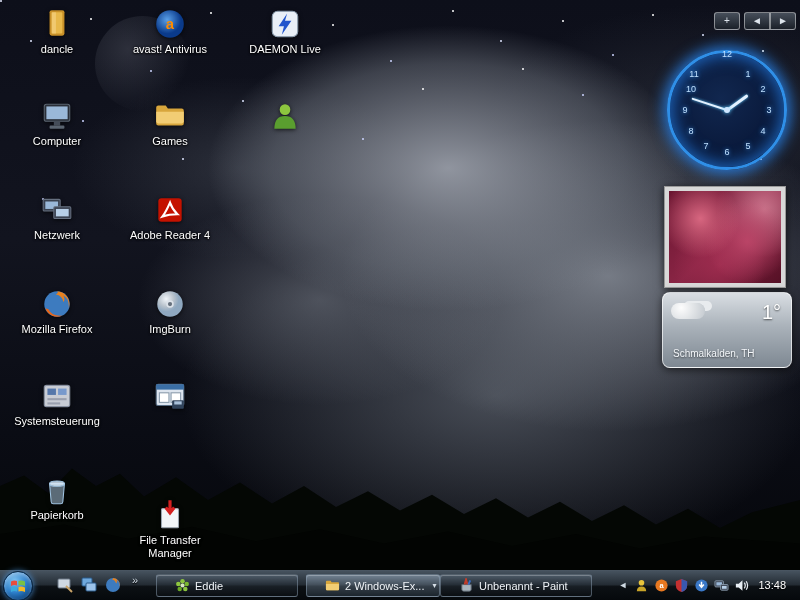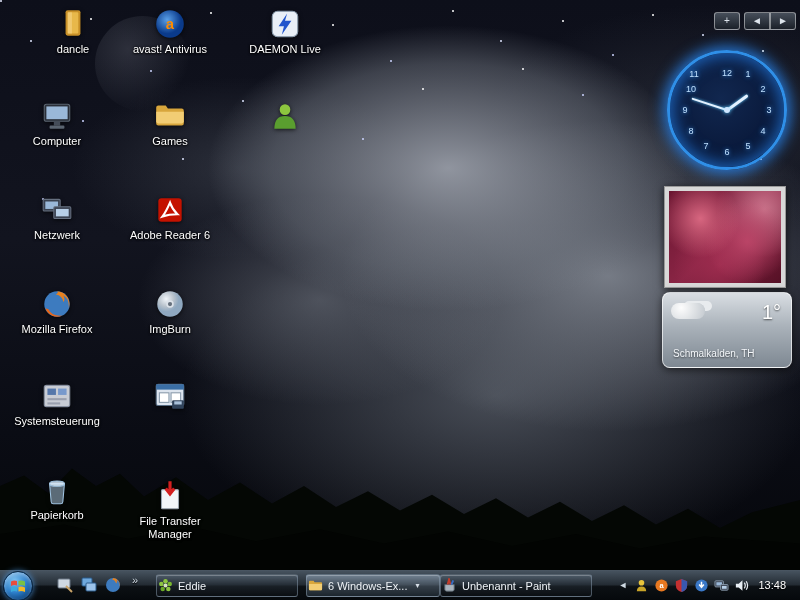--- a/index.html
+++ b/index.html
@@ -92,42 +92,42 @@
     background:radial-gradient(circle at 38% 32%, #7ec3f2 0%, #2d7fca 45%, #0b3f77 80%, #062a52 100%);
     border:1px solid #0a2a4a;box-shadow:0 0 6px rgba(80,160,240,0.8), inset 0 2px 4px rgba(255,255,255,0.5);}
   .orb svg{position:absolute;left:6px;top:6px;width:16px;height:16px;}
   .ql{position:absolute;top:576px;width:18px;height:18px;}
   .ql svg{width:18px;height:18px;display:block;}
   .chev{position:absolute;top:574px;font-size:11px;color:#cfd9e2;text-shadow:0 1px 1px #000;}
   .task-btn{position:absolute;top:574px;height:23px;box-sizing:border-box;border-radius:3px;
     border:1px solid rgba(150,170,190,0.45);
     background:linear-gradient(rgba(95,110,125,0.55),rgba(35,44,52,0.6) 50%,rgba(12,16,20,0.7));
     box-shadow:inset 0 1px rgba(255,255,255,0.25);
-    color:#eef2f6;font-size:11px;display:flex;align-items:center;gap:5px;padding:0 1px;
+    color:#eef2f6;font-size:11px;display:flex;align-items:center;gap:5px;padding:0 18px;
     white-space:nowrap;overflow:hidden;}
   .task-btn.active{background:linear-gradient(rgba(160,180,200,0.55),rgba(90,105,120,0.55) 50%,rgba(40,52,62,0.65));}
   .task-btn svg{width:15px;height:15px;flex:0 0 auto;}
   .drop{font-size:8px;margin-left:3px;color:#d6dee6;}
   .tray{position:absolute;top:570px;right:0;height:30px;display:flex;align-items:center;
     gap:5px;padding:0 14px 0 6px;}
   .tray svg{width:15px;height:15px;display:block;}
   .tray-chev{font-size:9px;color:#cfd9e2;margin-right:2px;}
   .tray-clock{font-size:11px;color:#fff;text-shadow:0 1px 1px #000;margin-left:4px;}
 </style>
 </head>
 <body>
 
 <div class="desktop">
   <div class="moon"></div>
   <div class="stars"></div>
   <div class="trees"></div>
   <div class="trees2"></div>
 </div>
 
-<div class="dicon" style="left:25px;top:7px">
+<div class="dicon" style="left:9px;top:7px">
   <div class="ig">
       <svg viewBox="0 0 32 32">
     <rect x="9" y="3" width="14" height="24" rx="2" fill="#c89028"></rect>
     <rect x="11" y="5" width="10" height="20" rx="1" fill="#e8b84a"></rect>
     <rect x="11" y="5" width="4" height="20" fill="#f5d080" opacity="0.7"></rect>
       </svg>
     </div>
   <div class="ilabel">dancle</div>
 </div>
 
@@ -200,21 +200,21 @@
   <div class="ilabel">Netzwerk</div>
 </div>
 
 <div class="dicon" style="left:122px;top:193px">
   <div class="ig">
       <svg viewBox="0 0 32 32">
     <rect x="5" y="5" width="22" height="22" rx="3" fill="#c41200"></rect>
     <path d="M16 9 q-4 9 -7 13 q6-2 14-2 q-5-5 -7-11 Z" fill="none" stroke="#fff" stroke-width="2"></path>
       </svg>
     </div>
-  <div class="ilabel">Adobe Reader 6</div>
+  <div class="ilabel">Adobe Reader 4</div>
 </div>
 
 <div class="dicon" style="left:9px;top:287px">
   <div class="ig">
       <svg viewBox="0 0 32 32">
     <circle cx="16" cy="16" r="12" fill="#3d7bbf"></circle>
     <path d="M16 4 a12 12 0 0 1 11 16 q1-9 -5-12 q2 4 0 6 q-1-6 -7-7 q3-2 1-3 Z" fill="#e8811e"></path>
     <path d="M5 20 a12 12 0 0 0 16 7 q-10 1 -13-6 Z" fill="#e8671a"></path>
       </svg>
     </div>
@@ -268,40 +268,40 @@
 <div class="dicon" style="left:9px;top:473px">
   <div class="ig">
       <svg viewBox="0 0 32 32">
     <path d="M9 10 L23 10 L21.5 27 q-0.2 2 -2 2 h-7 q-1.8 0 -2-2 Z" fill="rgba(180,210,235,0.5)" stroke="#9fc3e0"></path>
     <ellipse cx="16" cy="10" rx="7" ry="2.5" fill="rgba(215,232,246,0.85)" stroke="#9fc3e0"></ellipse>
       </svg>
     </div>
   <div class="ilabel">Papierkorb</div>
 </div>
 
-<div class="dicon" style="left:122px;top:479px">
+<div class="dicon" style="left:122px;top:498px">
   <div class="ig">
       <svg viewBox="0 0 32 32">
     <rect x="8" y="10" width="16" height="18" rx="1" fill="#f2f5f8" stroke="#9aa4ae"></rect>
     <path d="M16 2 v10 M12 9 l4 5 l4-5" stroke="#d42020" stroke-width="3" fill="none"></path>
       </svg>
     </div>
   <div class="ilabel">File Transfer Manager</div>
 </div>
 
 <div class="gadget-controls">
   <div class="gbtn">+</div>
   <div class="gnav">
     <div class="gbtn">◄</div>
     <div class="gbtn">►</div>
   </div>
 </div>
 
 <div class="clock-g">
-  <span class="cnum" style="left:57px;top:20px">12</span>
+  <span class="cnum" style="left:57px;top:1px">12</span>
   <span class="cnum" style="left:78px;top:21px">1</span>
   <span class="cnum" style="left:93px;top:36px">2</span>
   <span class="cnum" style="left:99px;top:57px">3</span>
   <span class="cnum" style="left:93px;top:78px">4</span>
   <span class="cnum" style="left:78px;top:93px">5</span>
   <span class="cnum" style="left:57px;top:99px">6</span>
   <span class="cnum" style="left:36px;top:93px">7</span>
   <span class="cnum" style="left:21px;top:78px">8</span>
   <span class="cnum" style="left:15px;top:57px">9</span>
   <span class="cnum" style="left:21px;top:36px">10</span>
@@ -362,21 +362,21 @@
       <circle cx="8" cy="8" r="2.2" fill="#d8e8c0"></circle>
     </svg>
   <span>Eddie</span>
 </div>
 
 <div class="task-btn active" style="left:306px;width:134px">
   <svg viewBox="0 0 16 16">
     <path d="M1 4 q0-1 1-1 h4 l1 1.5 h7 q1 0 1 1 v6.5 q0 1 -1 1 H2 q-1 0 -1-1 Z" fill="#d8a63c"></path>
     <path d="M1 6.5 h14 v5.5 q0 1 -1 1 H2 q-1 0 -1-1 Z" fill="#f2cd74"></path>
     </svg>
-  <span>6 Windows-Ex...</span>
+  <span>2 Windows-Ex...</span>
   <span class="drop">▾</span>
 </div>
 
 <div class="task-btn" style="left:440px;width:152px">
   <svg viewBox="0 0 16 16">
     <path d="M3 7 h10 v5 q0 2 -2 2 H5 q-2 0 -2-2 Z" fill="#aab4be" stroke="#5a646e"></path>
     <path d="M6 7 L7.5 1.5 L9 7" fill="none" stroke="#c43c2a" stroke-width="2"></path>
     <path d="M10 7 L12 2.5" stroke="#3a6ec4" stroke-width="2"></path>
     </svg>
   <span>Unbenannt - Paint</span>

